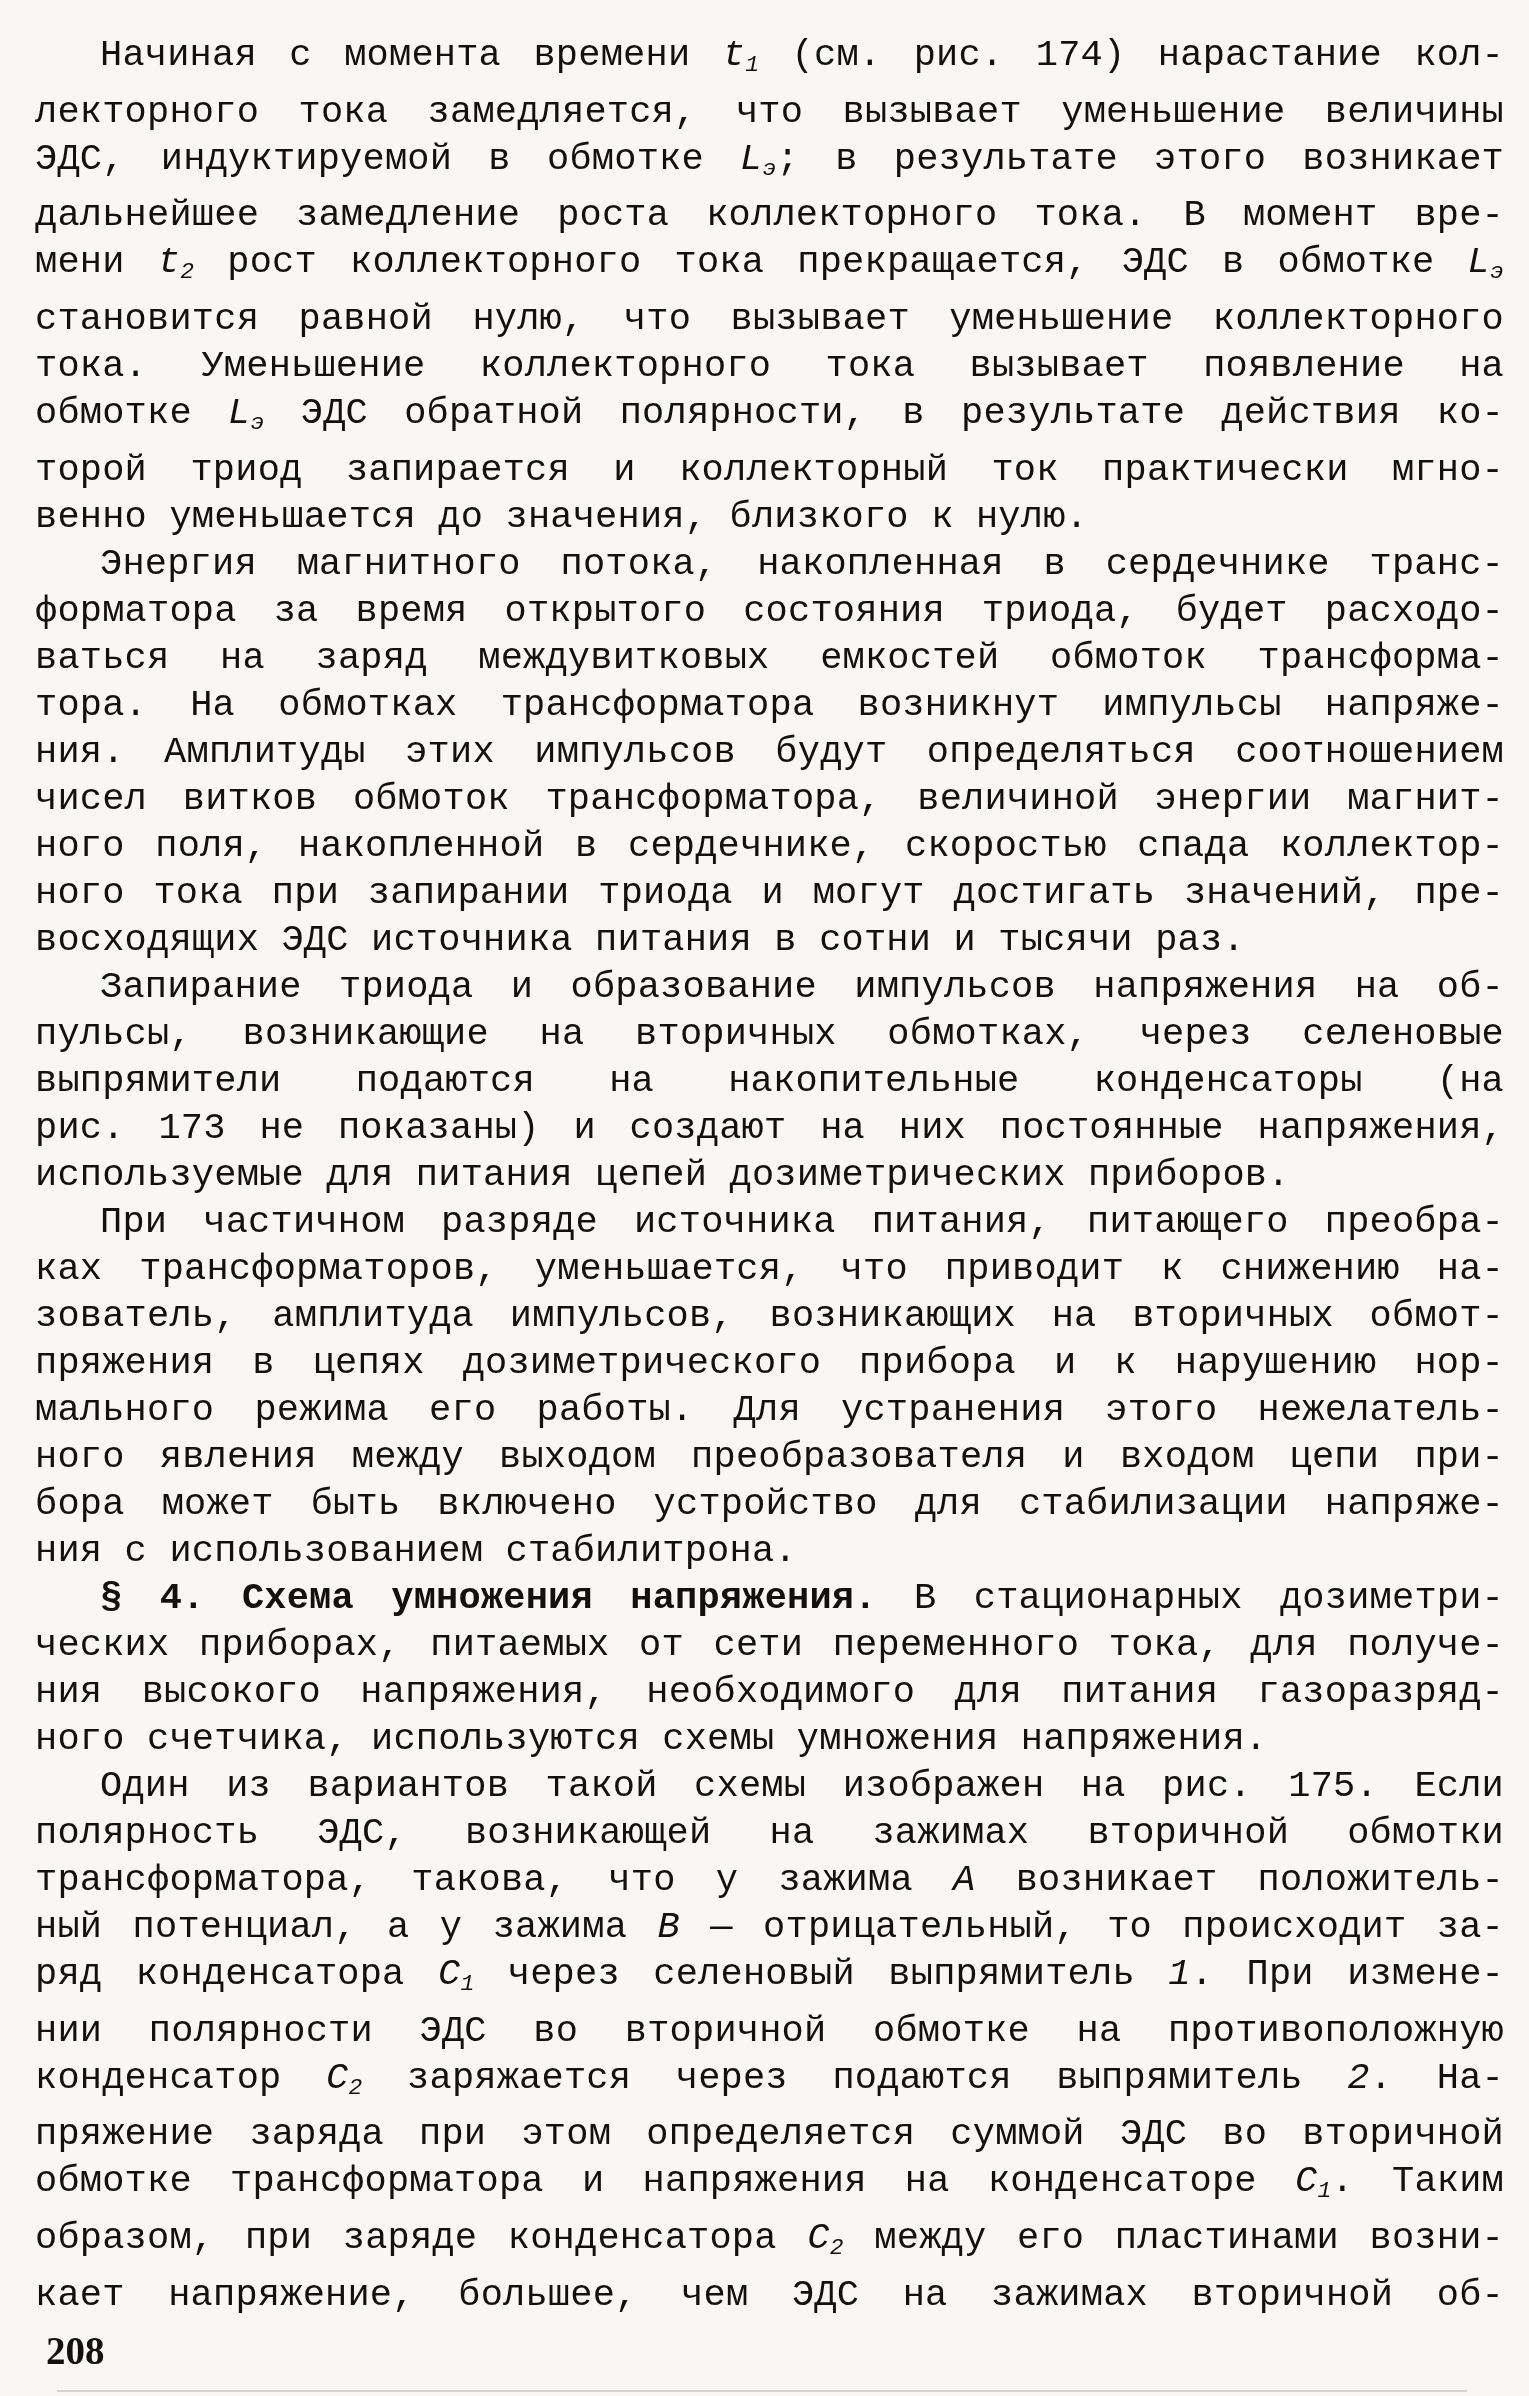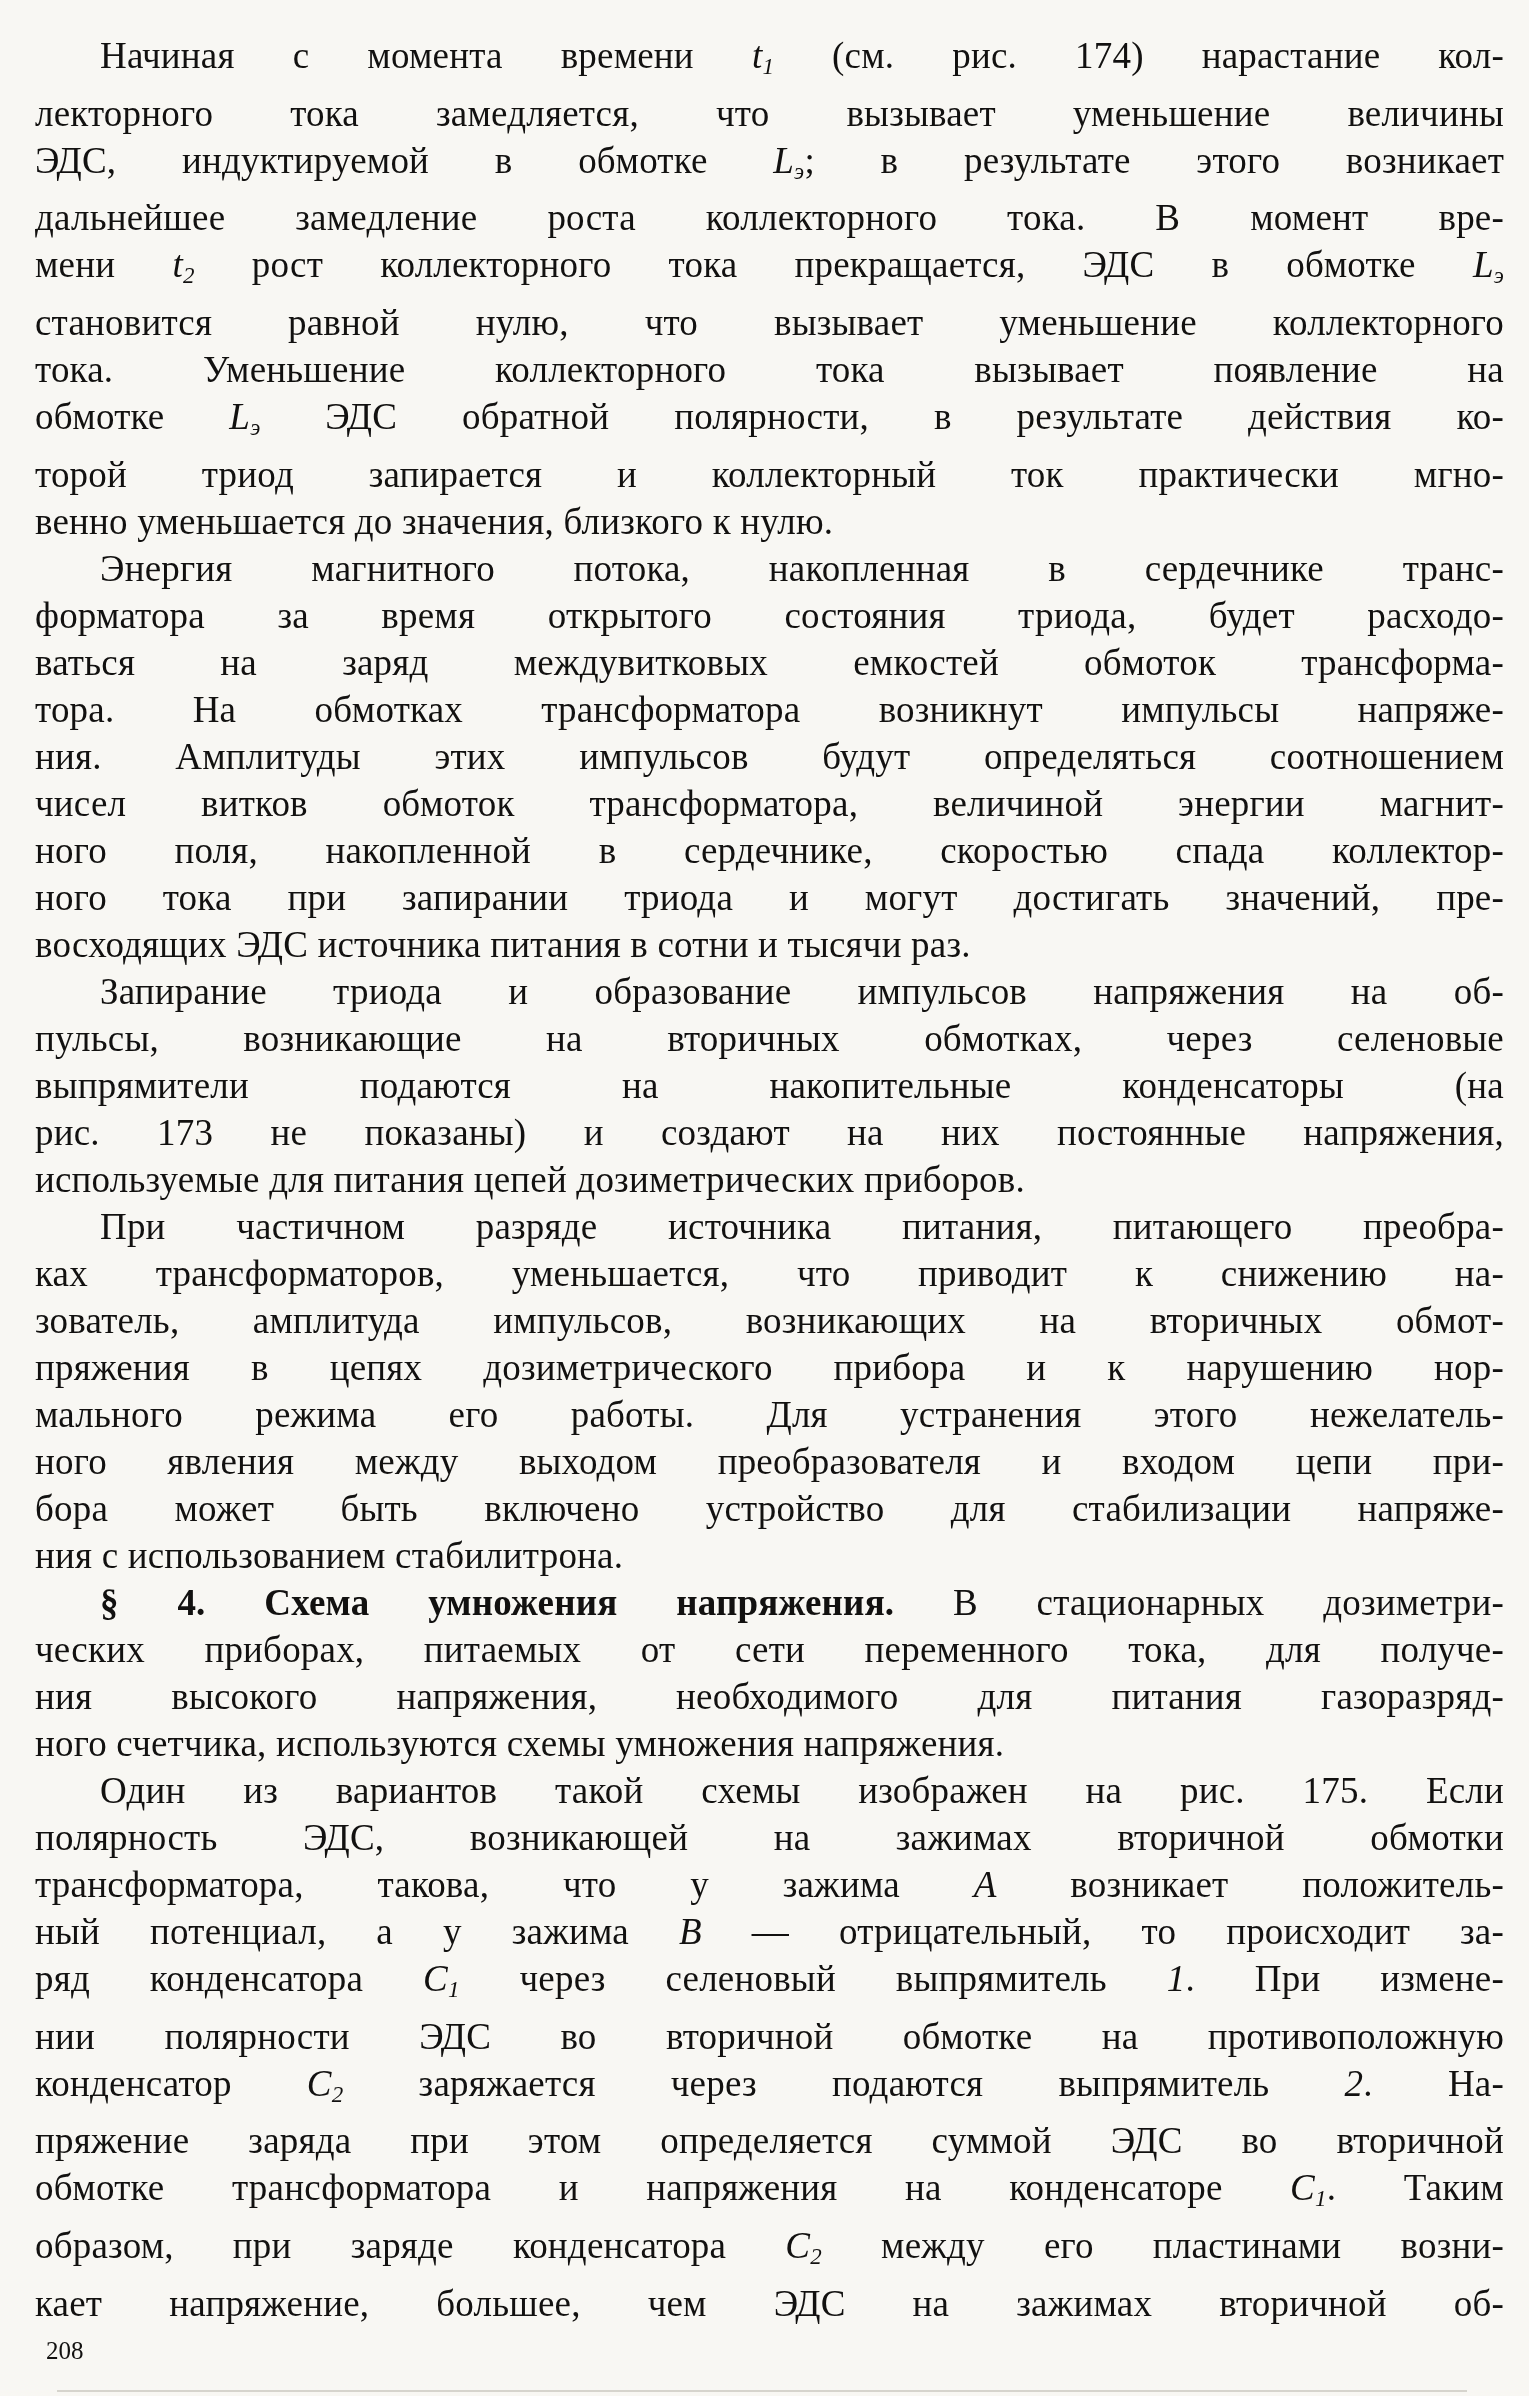--- a/index.html
+++ b/index.html
@@ -26,20 +26,21 @@
     margin: 0;
     padding: 0;
   }
   .line {
     font-size: 37px;
     line-height: 47px;
     white-space: normal;
     text-align: justify;
     text-align-last: justify;
     letter-spacing: 0.2px;
+    font-family: Liberation Mono, monospace;
   }
   .line.first {
     text-indent: 65px;
   }
   .line.end {
     text-align-last: left;
   }
   .line span.i {
     font-style: italic;
   }
@@ -48,24 +49,25 @@
   }
   .line span.sub {
     font-size: 62%;
     vertical-align: -0.25em;
     font-style: italic;
   }
   .page-number {
     position: absolute;
     top: 2327px;
     left: 46px;
-    font-size: 25px;
+    font-size: 39px;
     line-height: 47px;
     font-family: "Liberation Serif", "DejaVu Serif", serif;
     color: #121110;
+    font-weight: bold;
   }
   .bottom-edge {
     position: absolute;
     left: 57px;
     right: 62px;
     bottom: 3.8px;
     height: 1.9px;
     background: #d6d4cd;
   }
 </style>

